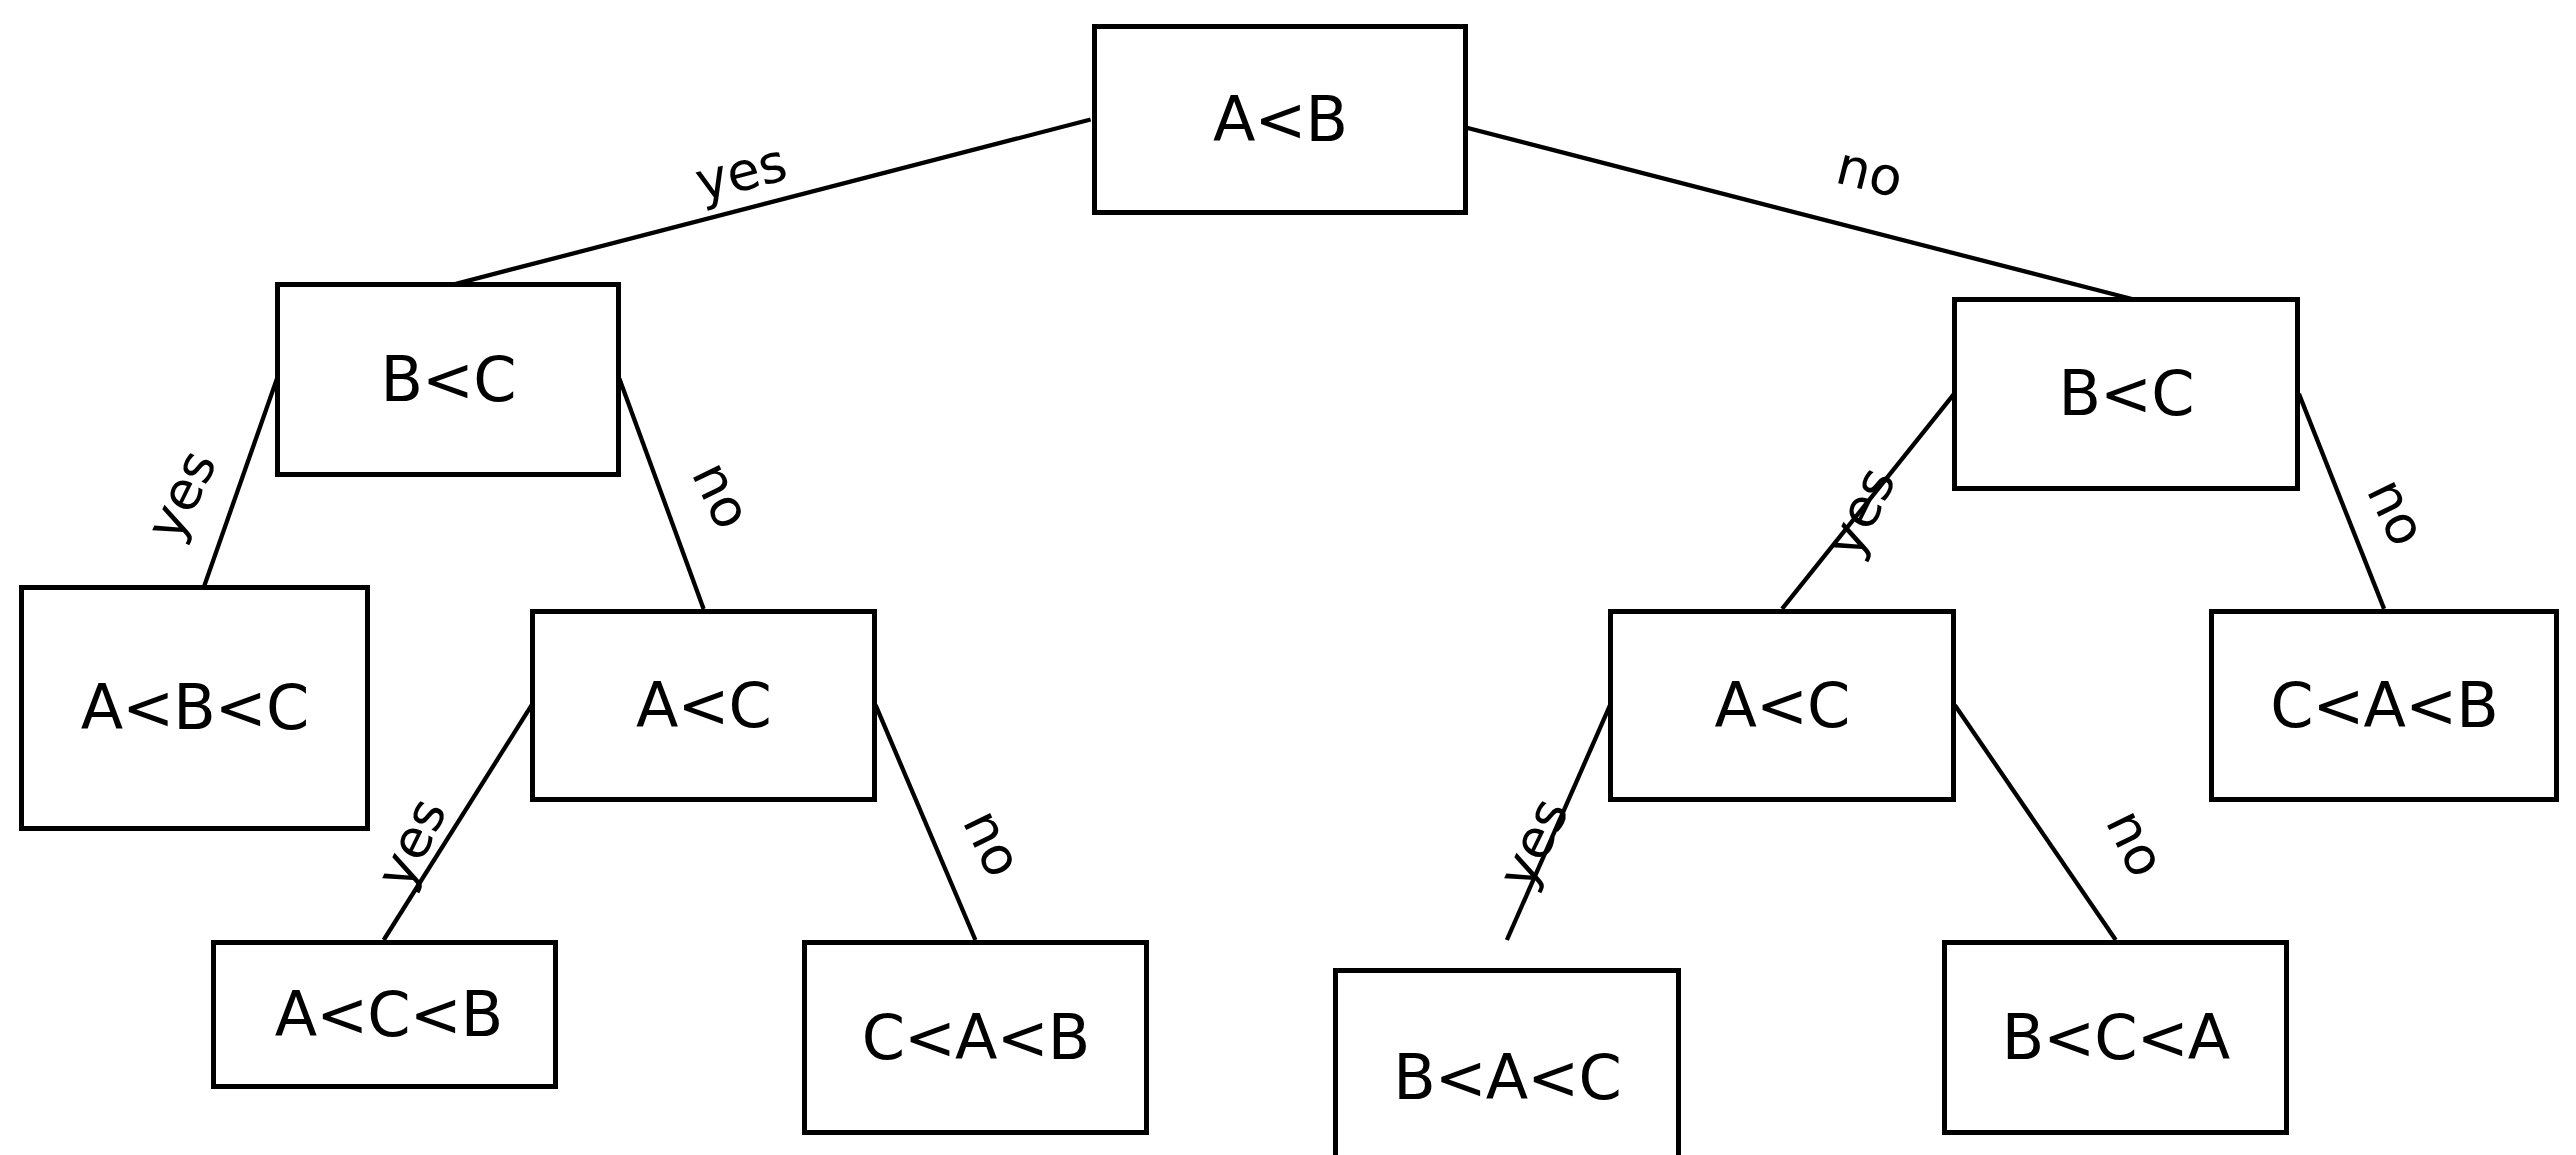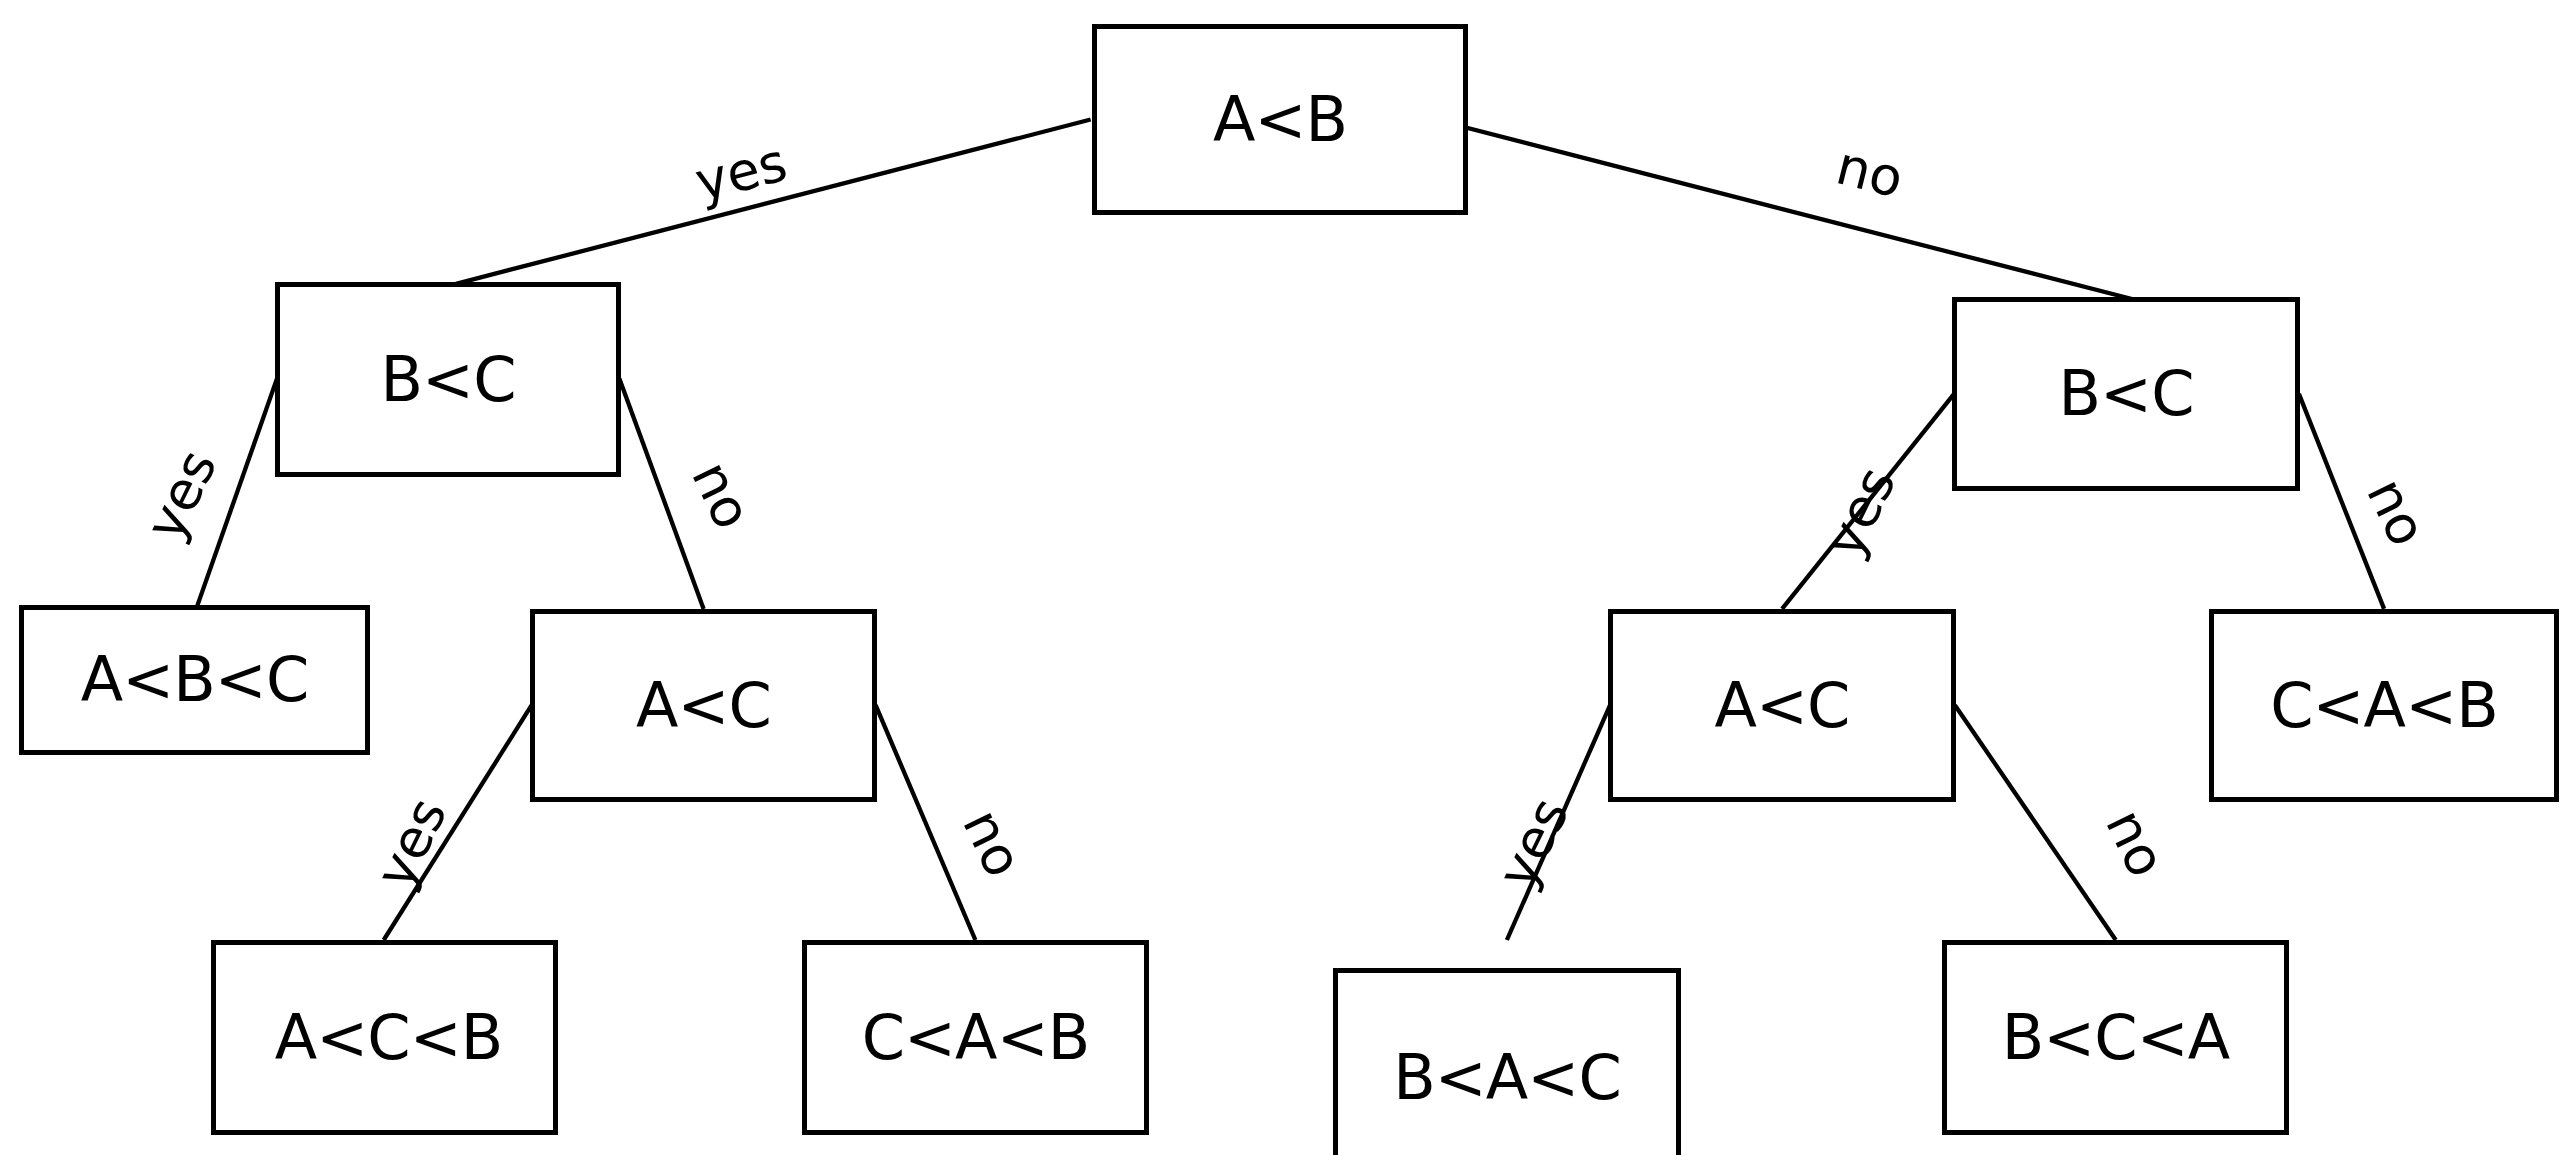--- a/index.html
+++ b/index.html
@@ -72,33 +72,33 @@
   <div id="node-layer">
       <div class="node" style="left: 1092px; top: 24px; width: 376px; height: 191px;">
         <span class="node-label">A&lt;B</span>
       </div>
       <div class="node" style="left: 275px; top: 282px; width: 346px; height: 195px;">
         <span class="node-label">B&lt;C</span>
       </div>
       <div class="node" style="left: 1952px; top: 297px; width: 348px; height: 194px;">
         <span class="node-label">B&lt;C</span>
       </div>
-      <div class="node" style="left: 19px; top: 605px; width: 351px; height: 150px;">
+      <div class="node" style="left: 19px; top: 585px; width: 351px; height: 246px;">
         <span class="node-label">A&lt;B&lt;C</span>
       </div>
       <div class="node" style="left: 530px; top: 609px; width: 347px; height: 193px;">
         <span class="node-label">A&lt;C</span>
       </div>
       <div class="node" style="left: 1608px; top: 609px; width: 348px; height: 193px;">
         <span class="node-label">A&lt;C</span>
       </div>
       <div class="node" style="left: 2209px; top: 609px; width: 350px; height: 193px;">
         <span class="node-label">C&lt;A&lt;B</span>
       </div>
-      <div class="node" style="left: 211px; top: 940px; width: 347px; height: 195px; padding-left: 8px;">
+      <div class="node" style="left: 211px; top: 940px; width: 347px; height: 149px; padding-left: 8px;">
         <span class="node-label">A&lt;C&lt;B</span>
       </div>
       <div class="node" style="left: 802px; top: 940px; width: 347px; height: 195px;">
         <span class="node-label">C&lt;A&lt;B</span>
       </div>
       <div class="node" style="left: 1333px; top: 968px; width: 348px; height: 220px;">
         <span class="node-label">B&lt;A&lt;C</span>
       </div>
       <div class="node" style="left: 1942px; top: 940px; width: 347px; height: 195px;">
         <span class="node-label">B&lt;C&lt;A</span>

